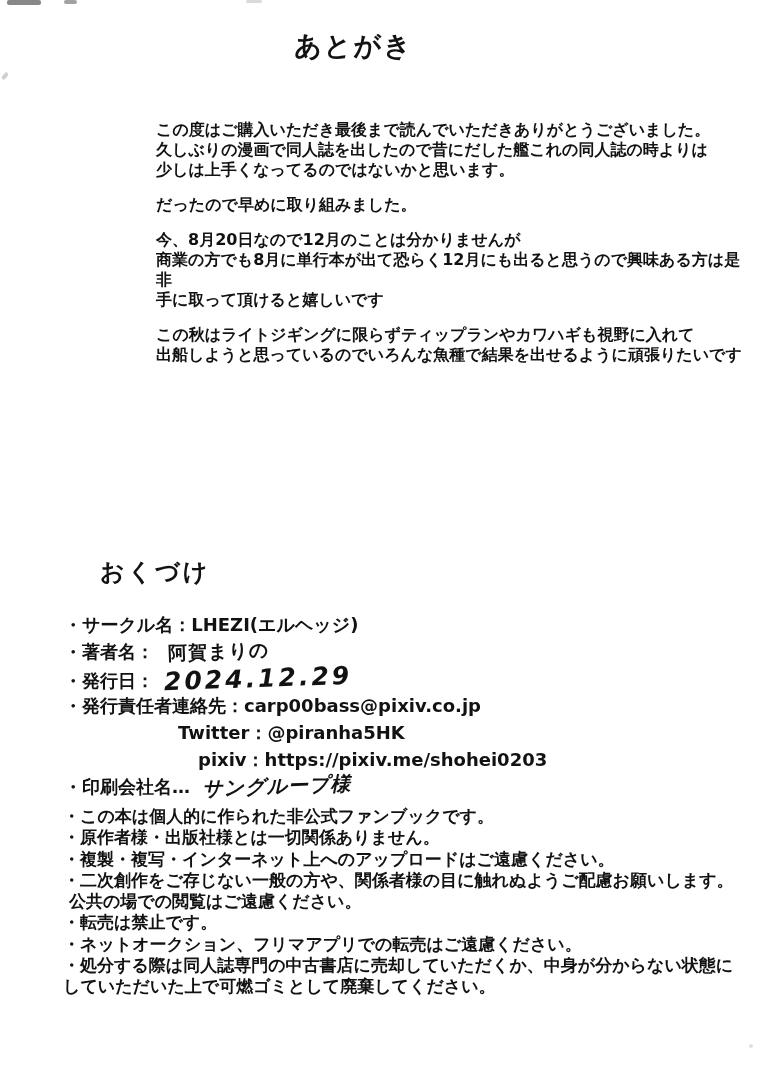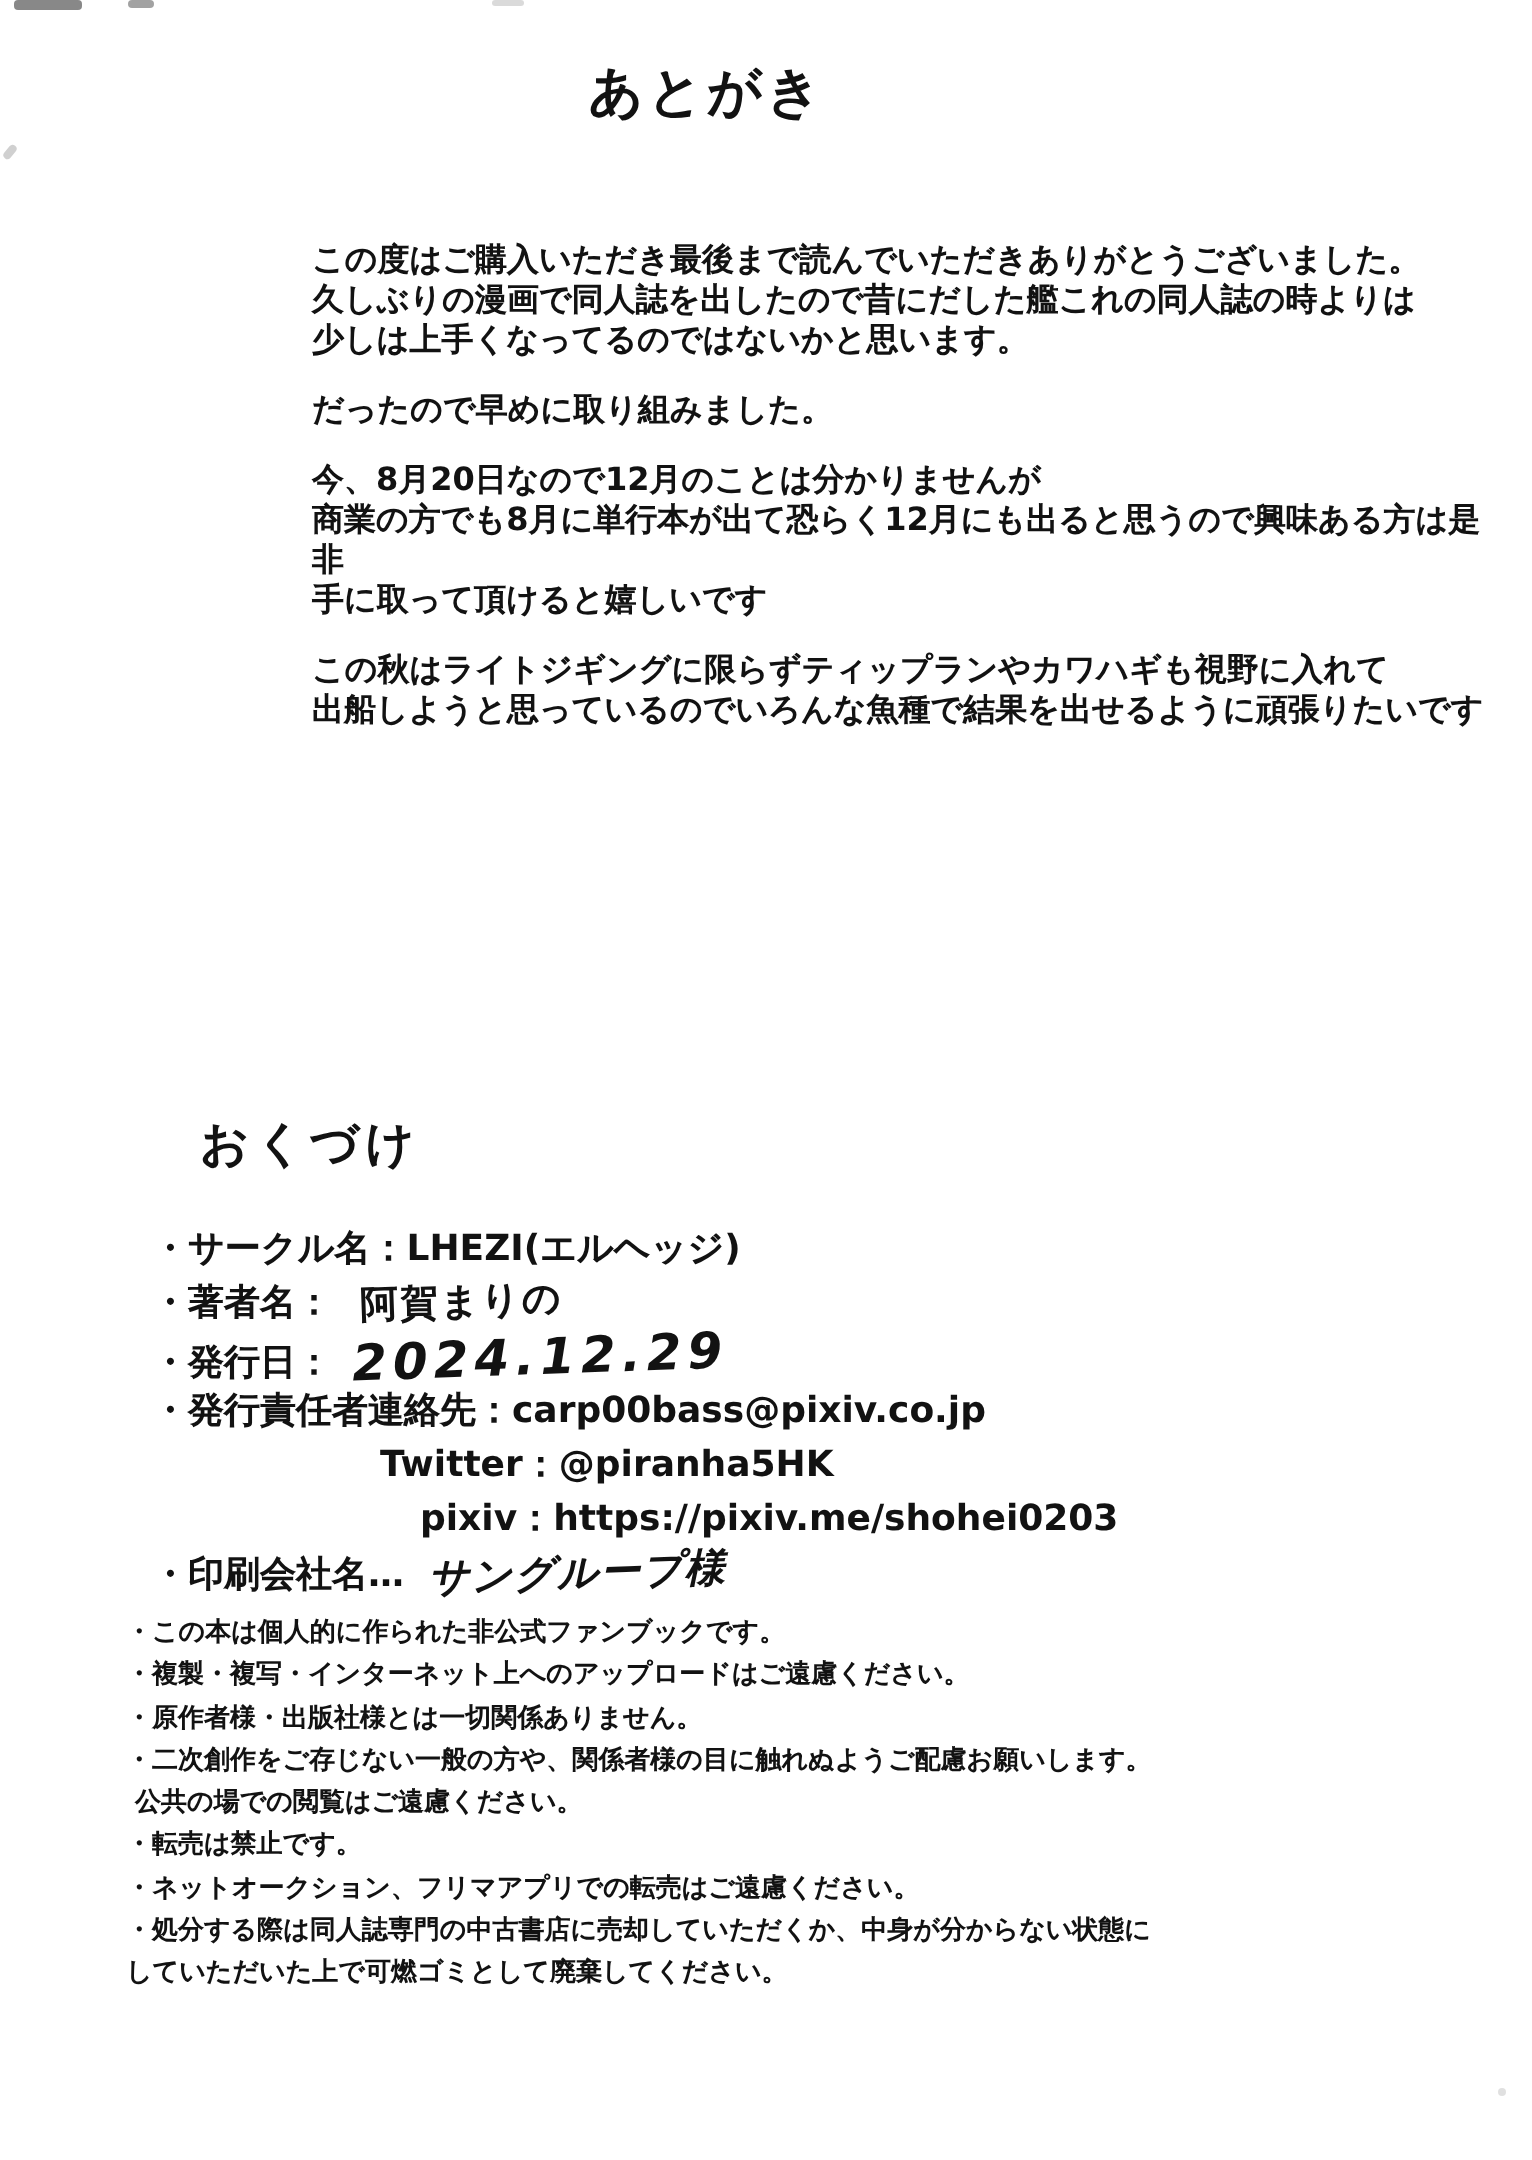--- a/index.html
+++ b/index.html
@@ -56,40 +56,39 @@
     font-weight: bold;
     letter-spacing: 3px;
   }
   .info-list {
     position: absolute;
     left: 64px;
     top: 611px;
     font-size: 18px;
     font-weight: bold;
     line-height: 27px;
-    margin-left: 12px;
   }
   .info-row { white-space: pre; height: 27px; }
   .info-row.indent-1 { padding-left: 114px; }
   .info-row.indent-2 { padding-left: 134px; }
 
   .hw {
     display: inline-block;
     font-weight: 600;
     transform: rotate(-2deg);
   }
   .hw-name  { font-size: 19px; margin-left: 14px; letter-spacing: 1px; }
   .hw-date  { font-size: 25px; margin-left: 10px; font-style: italic; letter-spacing: 3px; }
   .hw-printer { font-size: 20px; margin-left: 12px; font-style: italic; letter-spacing: 1px; }
 
   .notes {
     position: absolute;
     left: 63px;
     top: 806px;
-    font-size: 13px;
+    font-size: 17px;
     font-weight: 600;
     line-height: 21.3px;
   }
   .note-line { white-space: pre; }
 
   
   .smudge { position: absolute; background: #555; border-radius: 2px; }
   .smudge.a { left: 7px;   top: 0; width: 34px; height: 5px; opacity: .7; }
   .smudge.b { left: 64px;  top: 0; width: 13px; height: 4px; opacity: .55; }
   .smudge.c { left: 246px; top: 0; width: 16px; height: 3px; opacity: .22; }
@@ -128,22 +127,22 @@
     <div class="info-row"><span>・著者名：</span><span class="hw hw-name">阿賀まりの</span></div>
     <div class="info-row"><span>・発行日：</span><span class="hw hw-date">2024.12.29</span></div>
     <div class="info-row"><span>・発行責任者連絡先：</span><span>carp00bass@pixiv.co.jp</span></div>
     <div class="info-row indent-1"><span>Twitter：</span><span>@piranha5HK</span></div>
     <div class="info-row indent-2"><span>pixiv：</span><span>https://pixiv.me/shohei0203</span></div>
     <div class="info-row"><span>・印刷会社名…</span><span class="hw hw-printer">サングループ様</span></div>
   </div>
 
   <div class="notes">
     <div class="note-line">・この本は個人的に作られた非公式ファンブックです。</div>
+    <div class="note-line">・原作者様・出版社様とは一切関係ありません。</div>
     <div class="note-line">・複製・複写・インターネット上へのアップロードはご遠慮ください。</div>
-    <div class="note-line">・原作者様・出版社様とは一切関係ありません。</div>
     <div class="note-line">・二次創作をご存じない一般の方や、関係者様の目に触れぬようご配慮お願いします。</div>
     <div class="note-line"> 公共の場での閲覧はご遠慮ください。</div>
     <div class="note-line">・転売は禁止です。</div>
     <div class="note-line">・ネットオークション、フリマアプリでの転売はご遠慮ください。</div>
     <div class="note-line">・処分する際は同人誌専門の中古書店に売却していただくか、中身が分からない状態に</div>
     <div class="note-line">していただいた上で可燃ゴミとして廃棄してください。</div>
   </div>
 
 </div>
 

